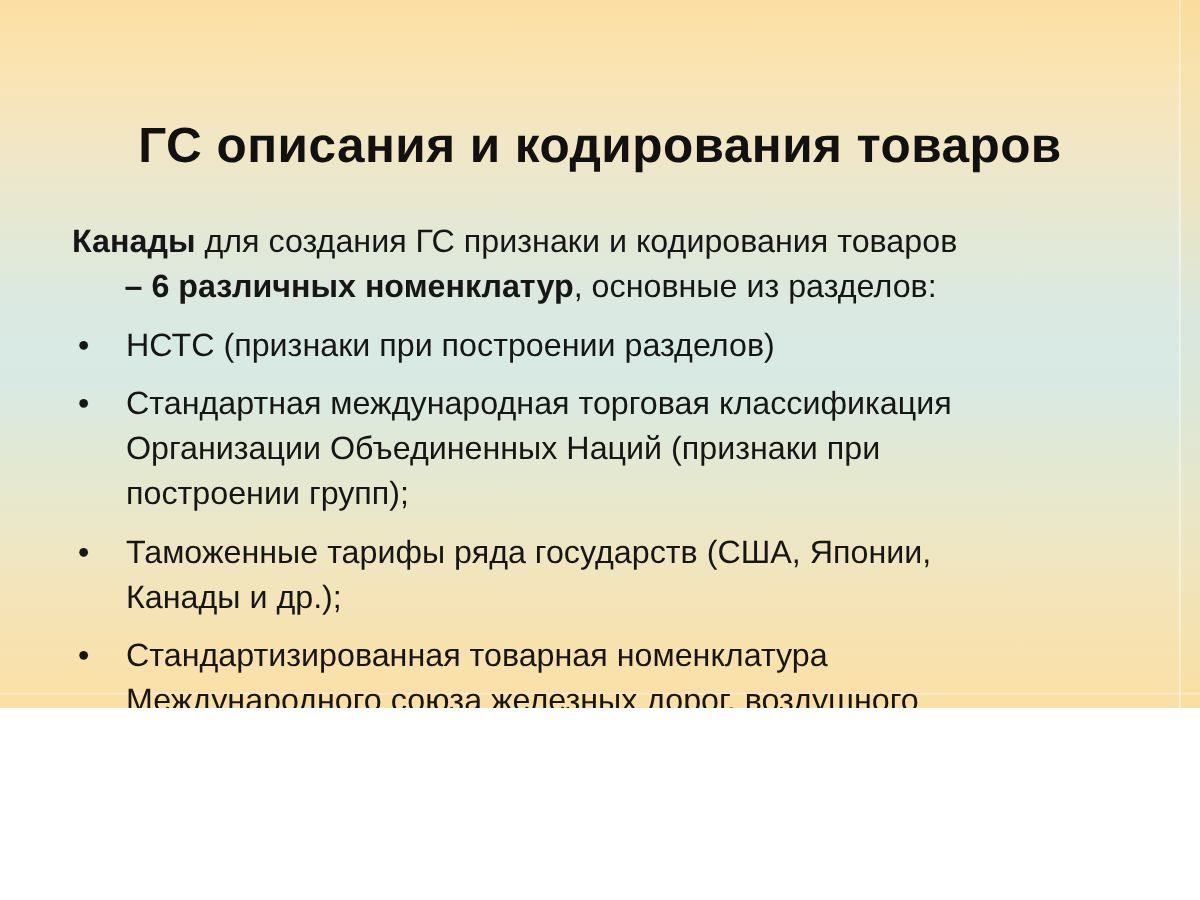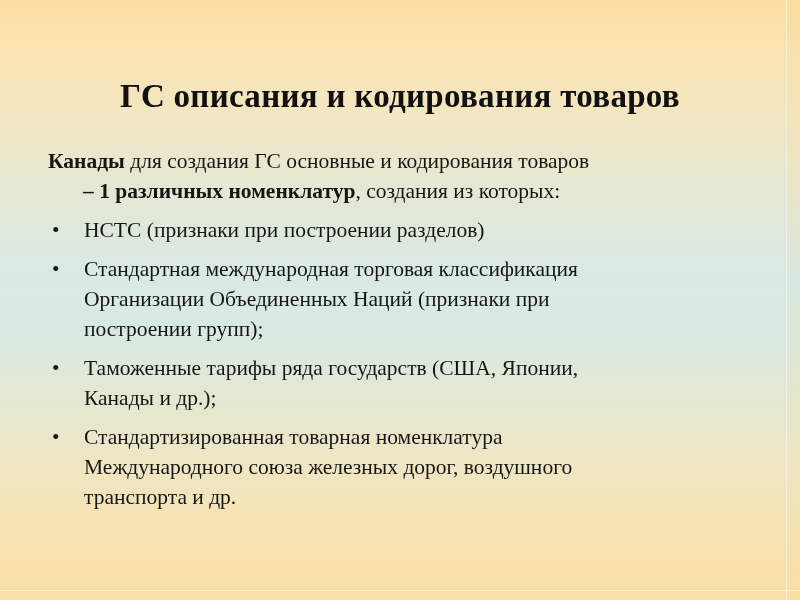--- a/index.html
+++ b/index.html
@@ -1,32 +1,32 @@
 <!DOCTYPE html>
 <html><head>
 <meta charset="utf-8">
 <style>
   html, body { margin: 0; padding: 0; }
   .slide {
     position: relative;
     width: 800px;
-    height: 600px;
+    height: 472px;
     overflow: hidden;
     background: linear-gradient(180deg,
       #fbdea2 0%,
       #fbe3b0 8%,
       #f2e6c4 20%,
       #e4e8d4 32%,
       #dae9e2 44%,
       #d8e9e4 54%,
       #e3e8d2 66%,
       #efe6c2 78%,
       #f7e2b0 90%,
       #fbe0a6 100%);
-    font-family: Liberation Serif, serif;
+    font-family: Liberation Sans, sans-serif;
     color: #161616;
   }
   .edge-col {
     position: absolute;
     top: 0; right: 0;
     width: 13px; height: 100%;
     background: linear-gradient(180deg,
       #fadc9c 0%,
       #f8e2ae 10%,
       #eee4c0 26%,
@@ -83,22 +83,22 @@
 <body>
 
 <div class="slide">
   <div class="edge-col"></div>
   <div class="bottom-line"></div>
 
   <h1 class="title">ГС описания и кодирования товаров</h1>
 
   <div class="body">
     <div class="lead">
-        <div class="line"><span class="bold">Канады</span><span class=""> для создания ГС основные и кодирования товаров</span></div>
-        <div class="line indent"><span class="bold">– 1 различных номенклатур</span><span class="">, создания из которых:</span></div>
+        <div class="line"><span class="bold">Канады</span><span class=""> для создания ГС признаки и кодирования товаров</span></div>
+        <div class="line indent"><span class="bold">– 6 различных номенклатур</span><span class="">, основные из разделов:</span></div>
       </div>
     <ul class="bullets">
         <li>
           <span class="dot">•</span>
           <div>НСТС (признаки при построении разделов)</div>
         </li>
         <li>
           <span class="dot">•</span>
           <div>Стандартная международная торговая классификация<br>Организации Объединенных Наций (признаки при<br>построении групп);</div>
         </li>

